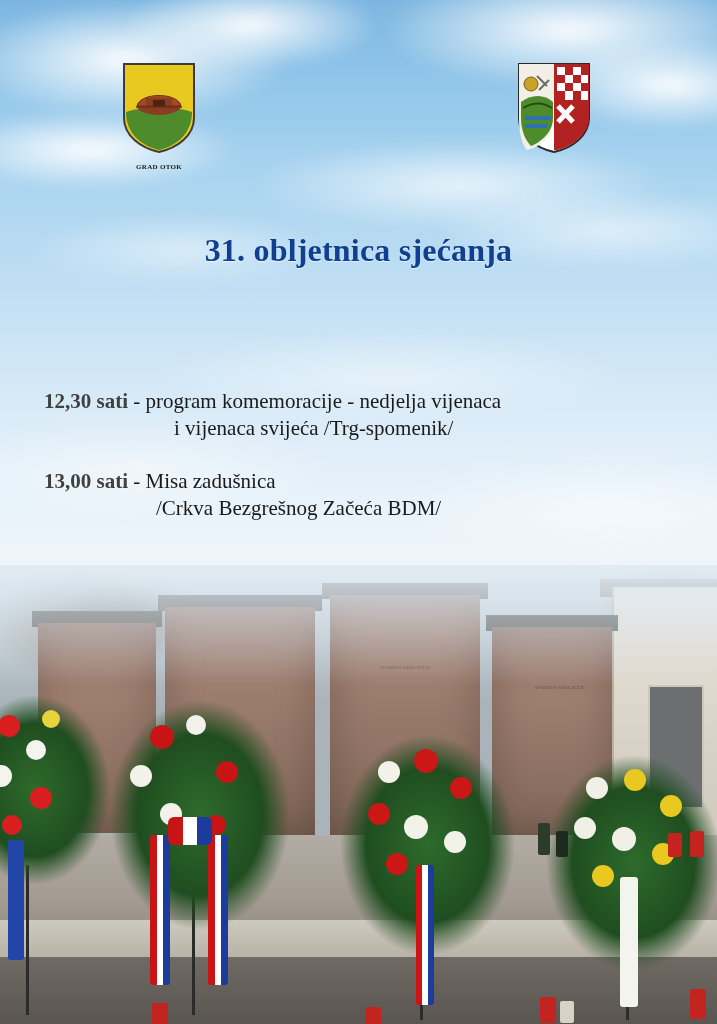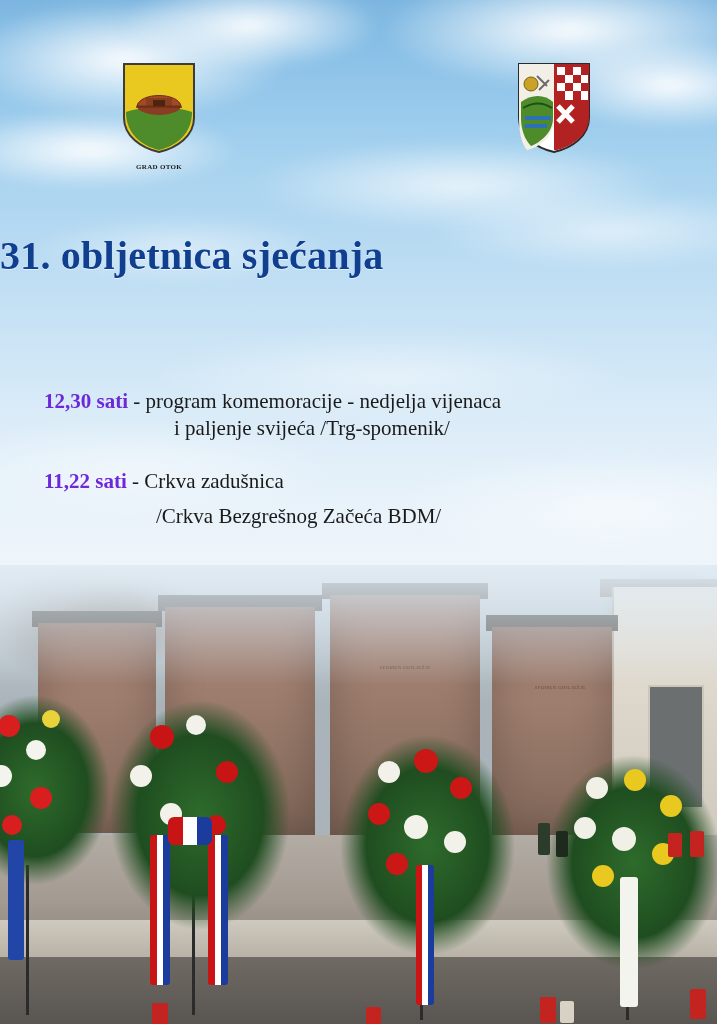--- a/index.html
+++ b/index.html
@@ -193,24 +193,24 @@
     letter-spacing: 0.3px;
   }
   .cap-left  { left: 59px;  top: 163px; }
   .cap-right { left: 454px; top: 163px; }
 
   
   .headline {
     position: absolute;
     left: 0; top: 232px;
     width: 717px;
-    text-align: left;
+    text-align: center;
     font-family: "Liberation Serif", serif;
     font-weight: bold;
-    font-size: 40px;
+    font-size: 32px;
     color: #0f3f8e;
     letter-spacing: 0.2px;
     text-shadow: 0 1px 0 rgba(255,255,255,0.55);
   }
   .subhead {
     position: absolute;
     left: 0; top: 302px;
     width: 717px;
     text-align: center;
     font-family: "Liberation Serif", serif;
@@ -227,31 +227,31 @@
     width: 640px;
     font-family: "Liberation Serif", serif;
   }
   .sched-item { margin-bottom: 26px; }
   .sched-line1 {
     font-size: 21px;
     color: #1a1a1a;
     line-height: 27px;
   }
   .sched-time {
-    color: #6d28d9;
+    color: #404040;
     font-weight: bold;
     font-size: 21px;
   }
   .sched-line2 {
     font-size: 21px;
     color: #1a1a1a;
     line-height: 27px;
     padding-left: 130px;
   }
-  .sched-line2.indent-b { padding-left: 112px; margin-top: 8px; }
+  .sched-line2.indent-b { padding-left: 112px; }
 </style>
 </head>
 <body>
 
 <div id="poster">
 
   <div class="sky">
     <div class="cloud c1"></div>
     <div class="cloud c2"></div>
     <div class="cloud c3"></div>
@@ -305,25 +305,25 @@
     </svg>
   </div>
 
   <div class="headline">31. obljetnica sjećanja</div>
 
   <div class="schedule">
     <div class="sched-item">
       <div class="sched-line1">
         <span class="sched-time">12,30 sati</span><span> - </span><span>program komemoracije - nedjelja vijenaca</span>
       </div>
-      <div class="sched-line2">i paljenje svijeća /Trg-spomenik/</div>
+      <div class="sched-line2">i vijenaca svijeća /Trg-spomenik/</div>
     </div>
     <div class="sched-item">
       <div class="sched-line1">
-        <span class="sched-time">11,22 sati</span><span> - </span><span>Crkva zadušnica</span>
+        <span class="sched-time">13,00 sati</span><span> - </span><span>Misa zadušnica</span>
       </div>
       <div class="sched-line2 indent-b">/Crkva Bezgrešnog Začeća BDM/</div>
     </div>
   </div>
 
   <div class="photo">
 
     <div class="tree t1"></div>
     <div class="tree t2"></div>
     <div class="tree t3"></div>

